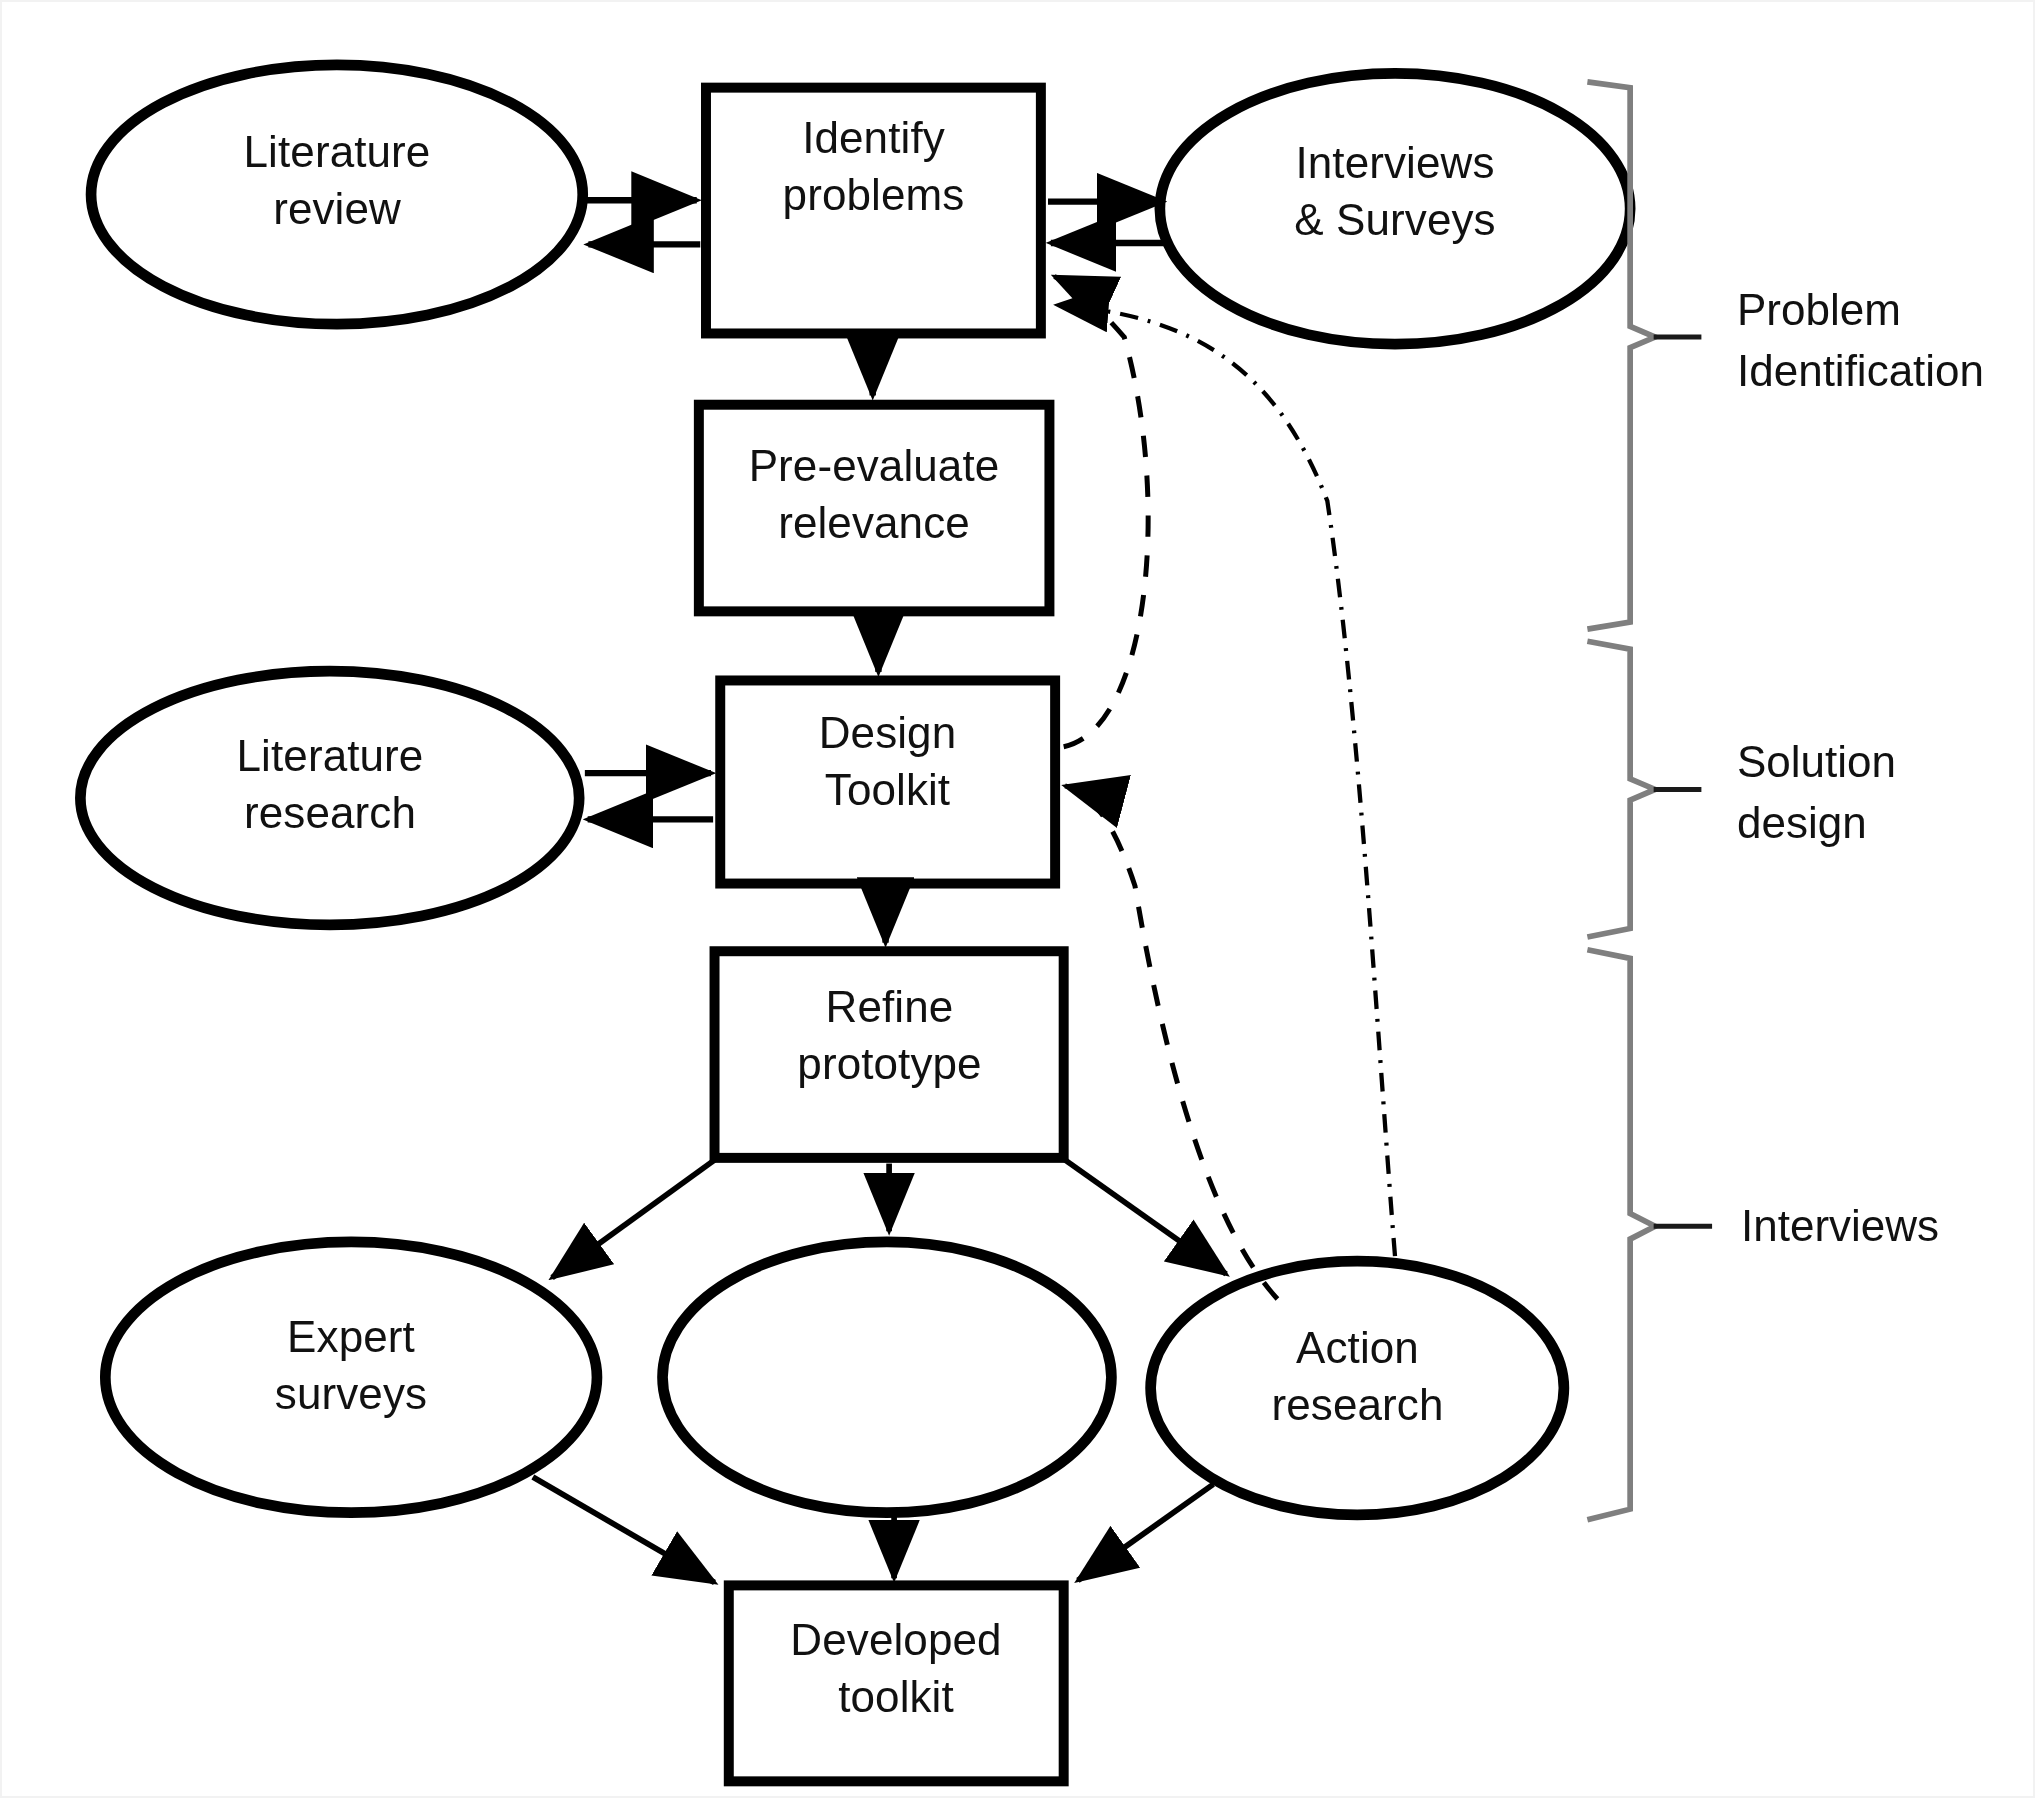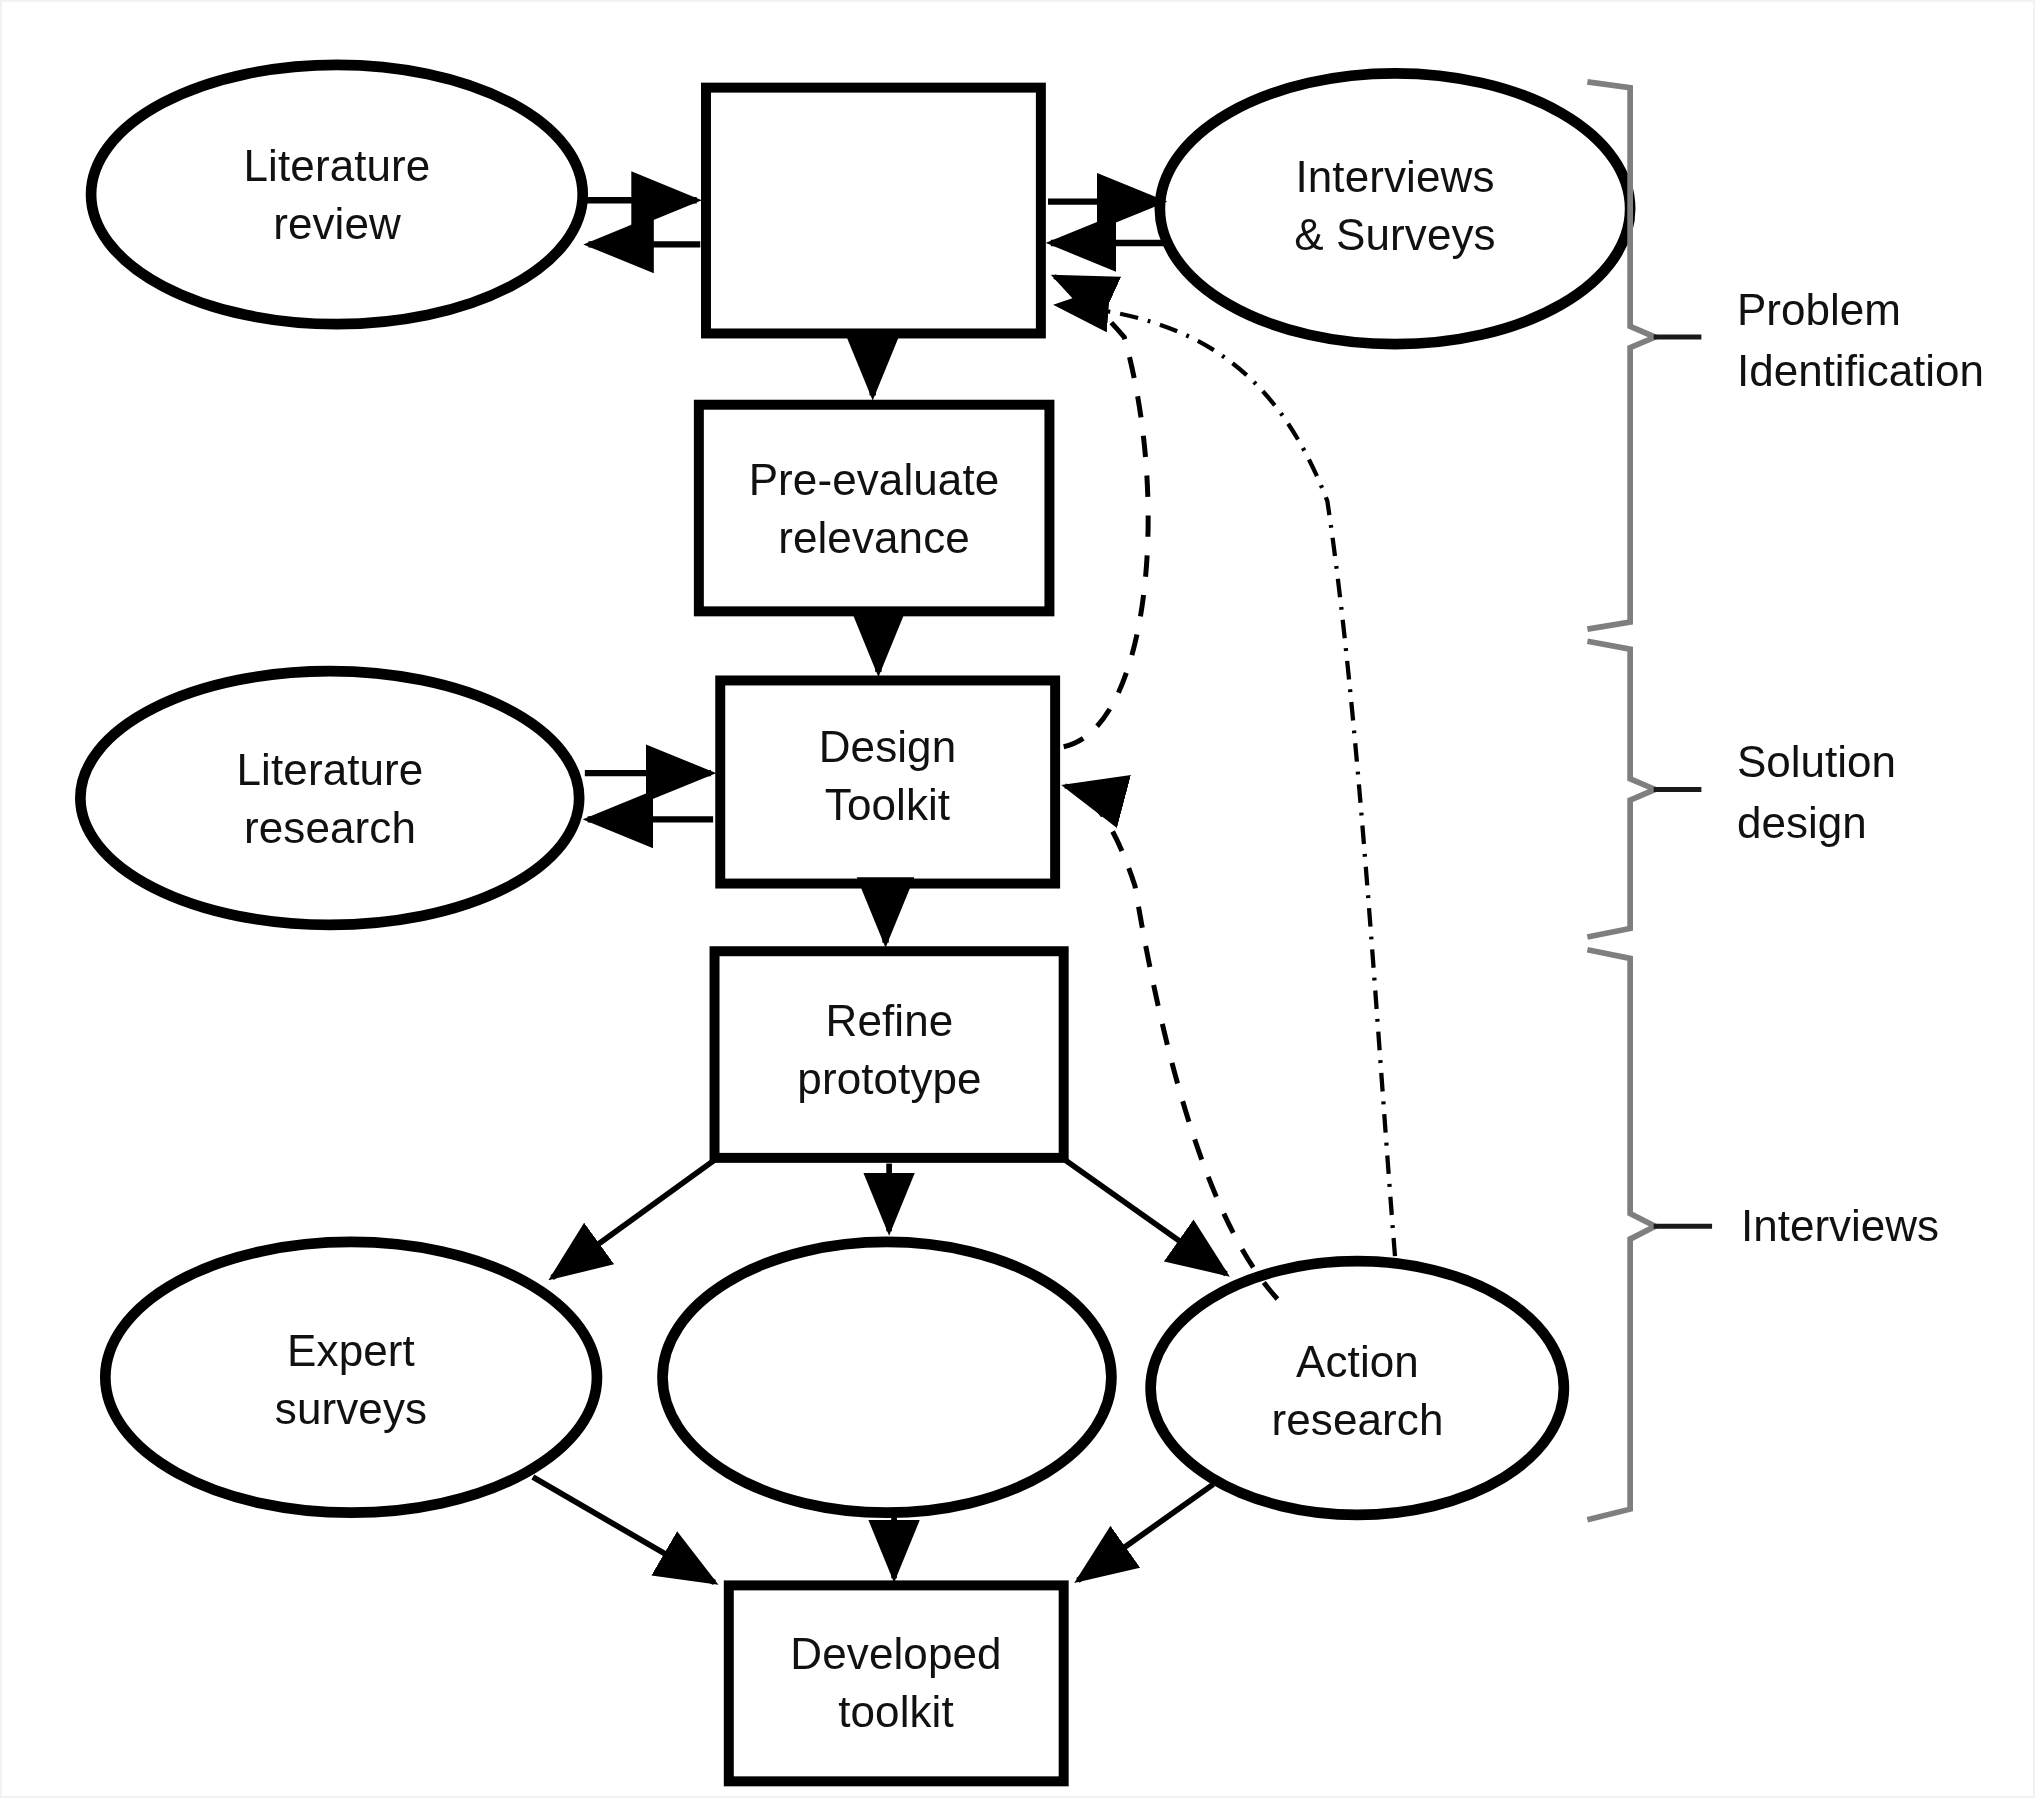--- a/index.html
+++ b/index.html
@@ -9,21 +9,21 @@
     width:2035px;height:1798px;
     background:#ffffff;
     border:2.1px solid #f2f2f2;
     box-sizing:border-box;
     overflow:hidden;
   }
   #svg-layer{position:absolute;left:0;top:0;width:2035px;height:1798px;}
   .node-label{
     position:absolute;
     display:flex;flex-direction:column;
-    align-items:center;justify-content:center;
+    align-items:center;justify-content:flex-start;
     text-align:center;
     color:#111111;
     font-size:44px;
     line-height:1.30;
     letter-spacing:0.1px;
     pointer-events:none;
     white-space:nowrap;
   }
   .bracket-label{
     position:absolute;
@@ -124,20 +124,24 @@
       <line x1="2318" y1="1105" x2="2385" y2="1105"></line>
       <line x1="2318" y1="1718" x2="2400" y2="1718"></line>
     </g>
   </svg>
 
   <div class="node-label" style="left:89px;top:121px;width:492px;height:143px;">
     <span>Literature</span>
     <span>review</span>
   </div>
 
+  <div class="node-label" style="left:704px;top:107px;width:335px;height:143px;">
+    <span>Identify</span>
+    <span>problems</span>
+  </div>
 
   <div class="node-label" style="left:1158px;top:132px;width:470px;height:143px;">
     <span>Interviews</span>
     <span>&amp; Surveys</span>
   </div>
 
   <div class="node-label" style="left:686px;top:435px;width:372px;height:143px;">
     <span>Pre-evaluate</span>
     <span>relevance</span>
   </div>

